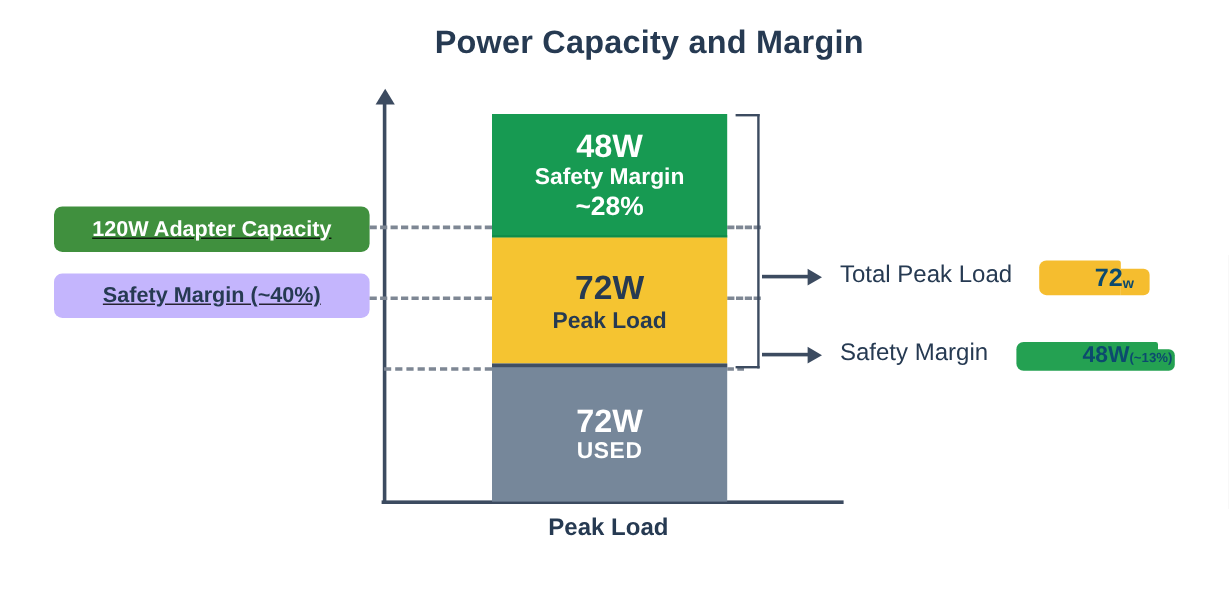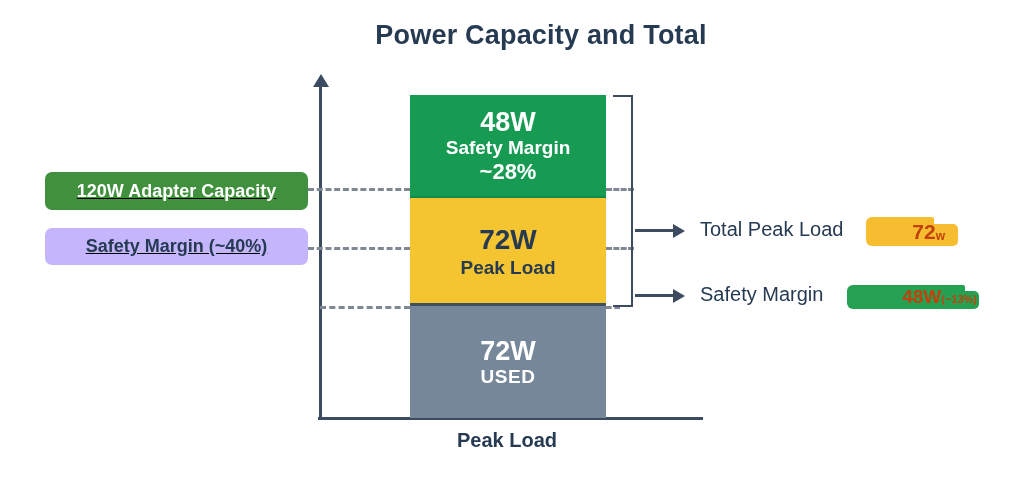--- a/index.html
+++ b/index.html
@@ -55,40 +55,40 @@
   .a1{top:229px;} .a2{top:294px;}
   .arrow-head{width:0;height:0;border-top:7px solid transparent;
     border-bottom:7px solid transparent;border-left:12px solid #3c4b60;left:673px;}
   .h1{top:224px;} .h2{top:289px;}
   .callout-label{left:700px;font-size:20px;font-weight:normal;color:#263a52;white-space:nowrap;}
   .cl1{top:218px;} .cl2{top:283px;}
   
   .vbadge{overflow:visible;}
   .vbadge .part{position:absolute;}
   .vbadge .txt{position:absolute;inset:0;display:flex;align-items:center;
-    justify-content:flex-end;color:#c2410c;font-weight:bold;}
+    justify-content:flex-end;color:#0c4a6e;font-weight:bold;}
   .vb-yellow{left:866px;top:217px;width:92px;height:29px;}
   .vb-yellow .main{left:0;top:0;width:68px;height:29px;border-radius:6px 2px 0 6px;}
   .vb-yellow .ext{left:68px;top:7px;width:24px;height:22px;border-radius:0 5px 5px 0;}
   .vb-yellow .txt{padding-right:13px;}
   .vb-yellow .big{font-size:21px;line-height:29px;}
   .vb-yellow .small{font-size:12px;line-height:12px;align-self:flex-end;margin-bottom:4px;}
   .vb-green{left:847px;top:285px;width:132px;height:24px;}
   .vb-green .main{left:0;top:0;width:118px;height:24px;border-radius:6px 2px 0 6px;}
   .vb-green .ext{left:118px;top:6px;width:14px;height:18px;border-radius:0 5px 5px 0;}
   .vb-green .txt{padding-right:2px;}
   .vb-green .big{font-size:19px;line-height:24px;}
   .vb-green .small{font-size:11px;line-height:11px;align-self:flex-end;margin-bottom:4px;}
 </style>
 </head>
 <body>
 
 <div class="stage">
 
-  <div class="abs chart-title">Power Capacity and Total</div>
+  <div class="abs chart-title">Power Capacity and Margin</div>
 
   <div class="abs y-axis"></div>
   <div class="abs y-axis-arrow"></div>
   <div class="abs x-axis"></div>
   <div class="abs x-axis-label">Peak Load</div>
 
   <div class="abs lbadge lbadge1" style="background-color: rgb(64, 144, 62);">
     <span style="color: rgb(255, 255, 255);">120W Adapter Capacity</span>
   </div>
   <div class="abs lbadge lbadge2" style="background-color: #c4b5fd; text-align: right;">

